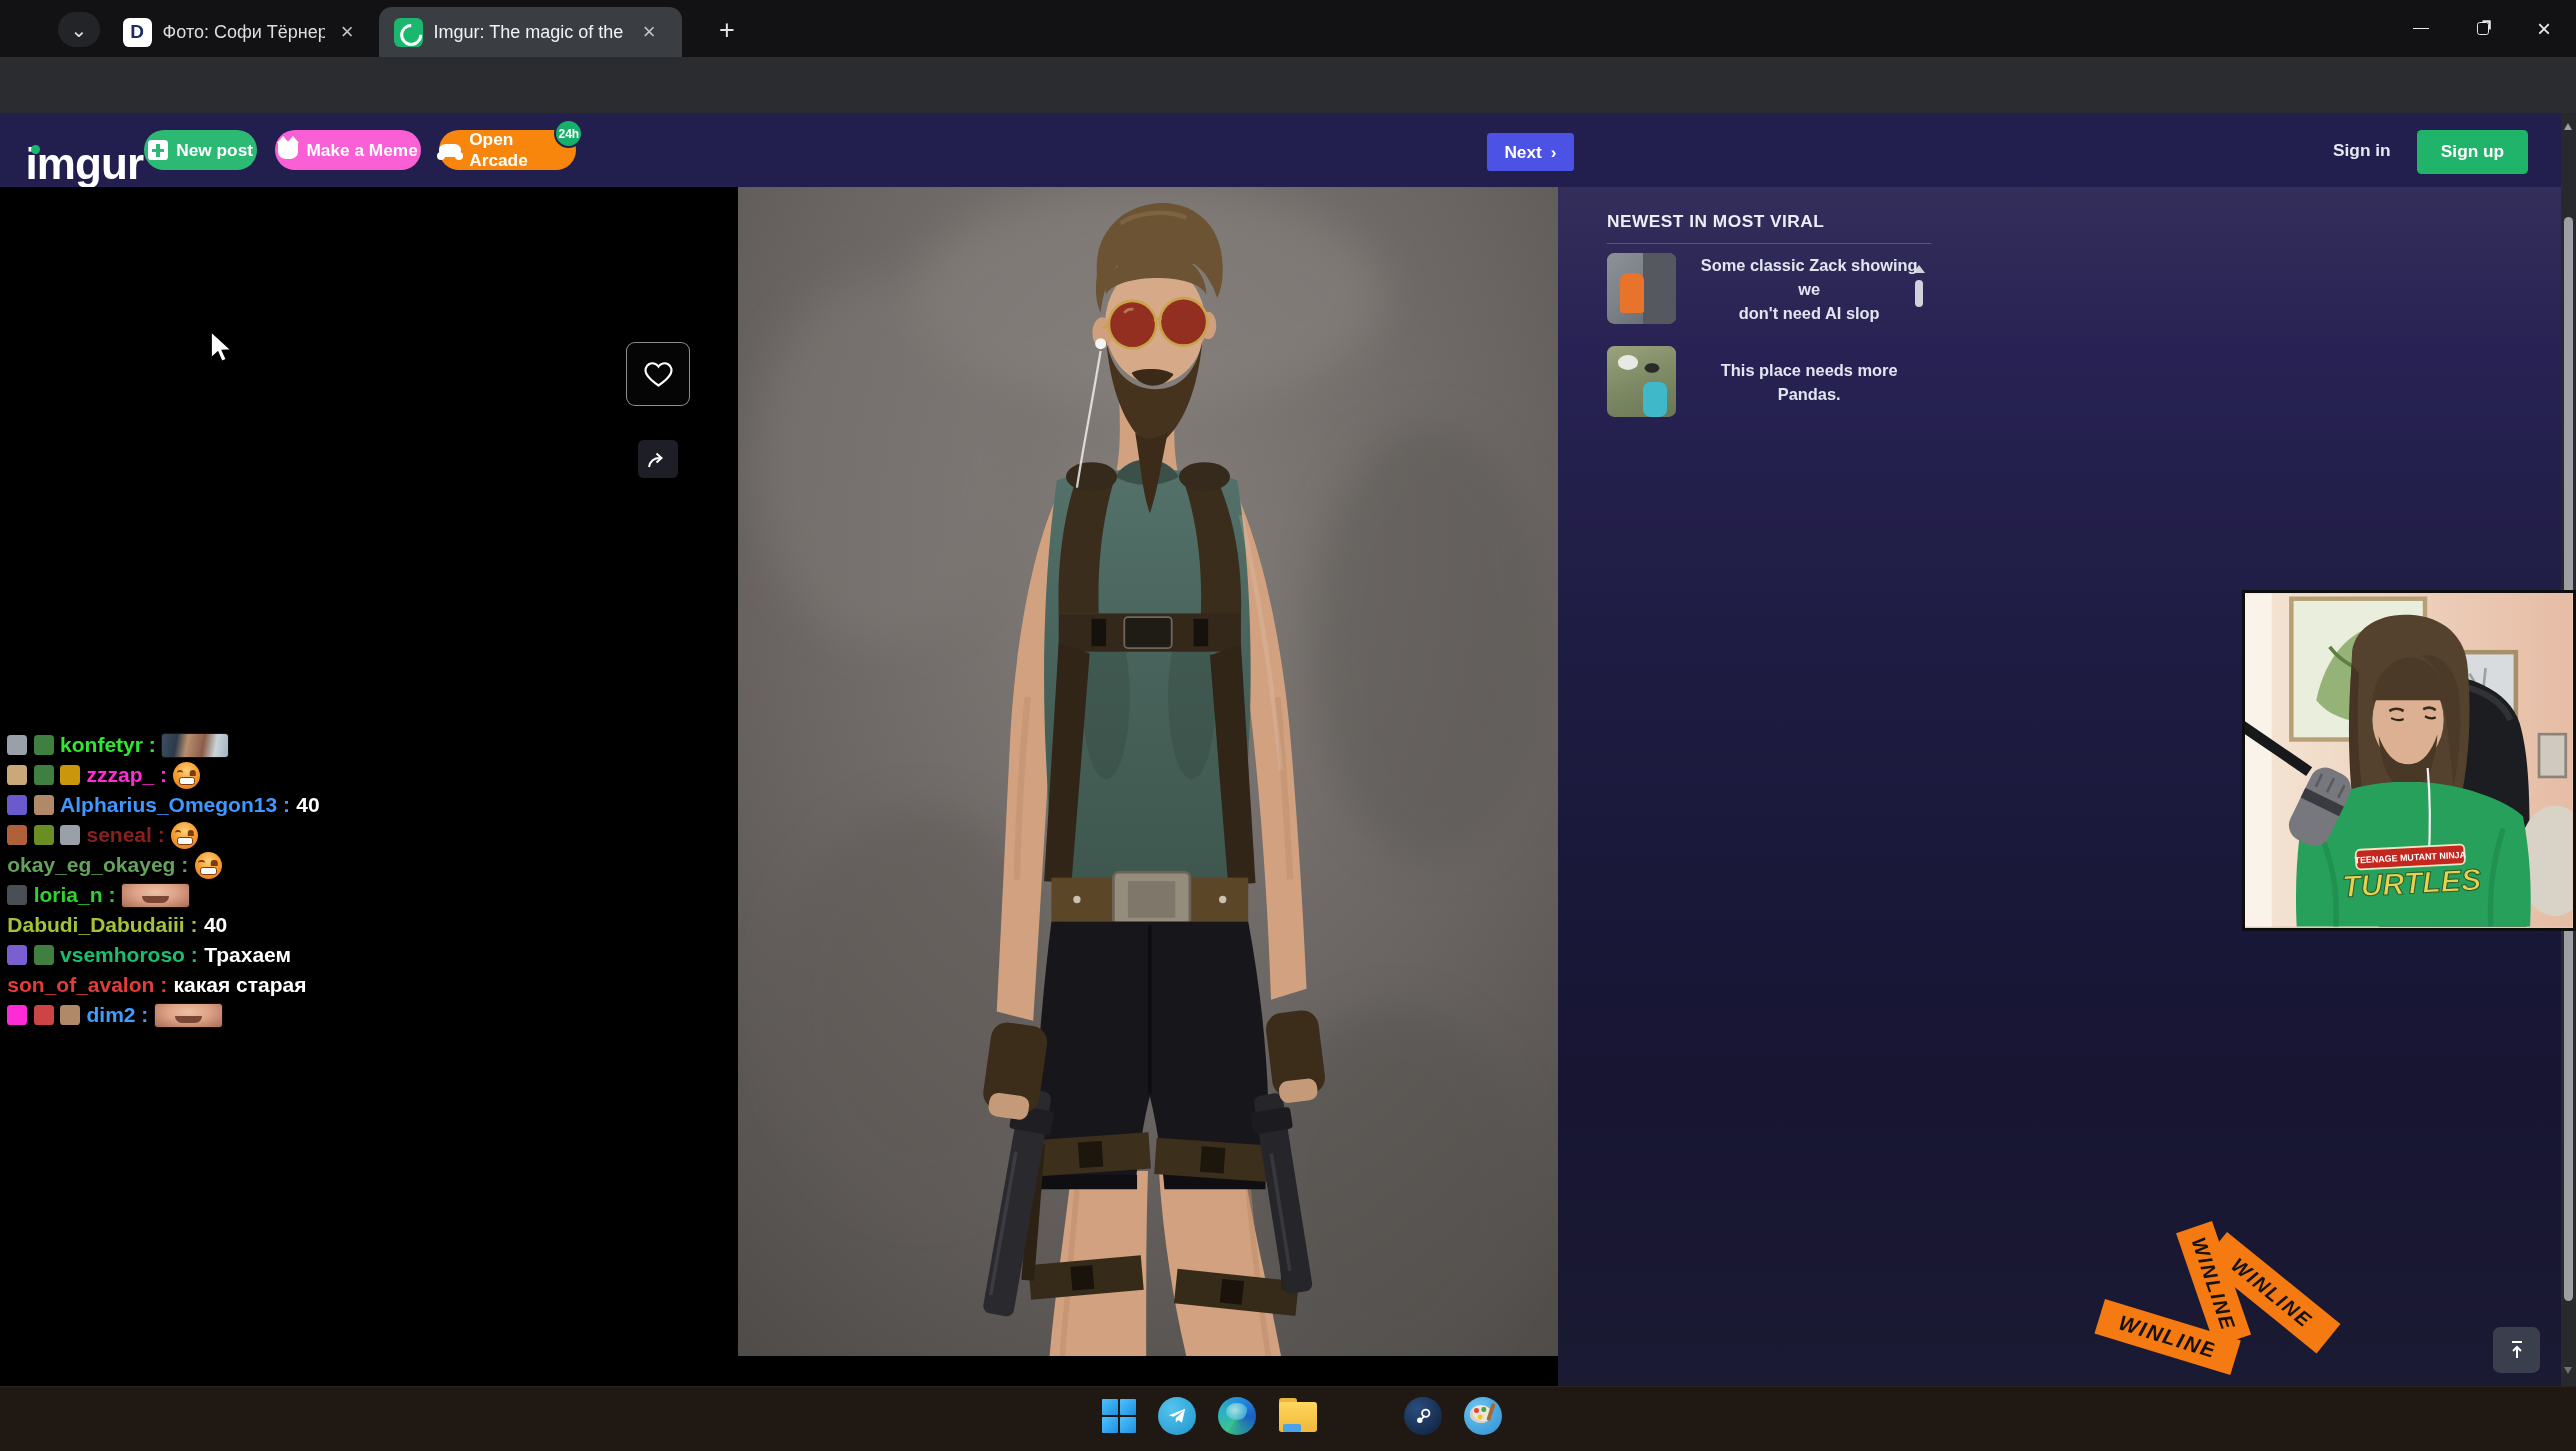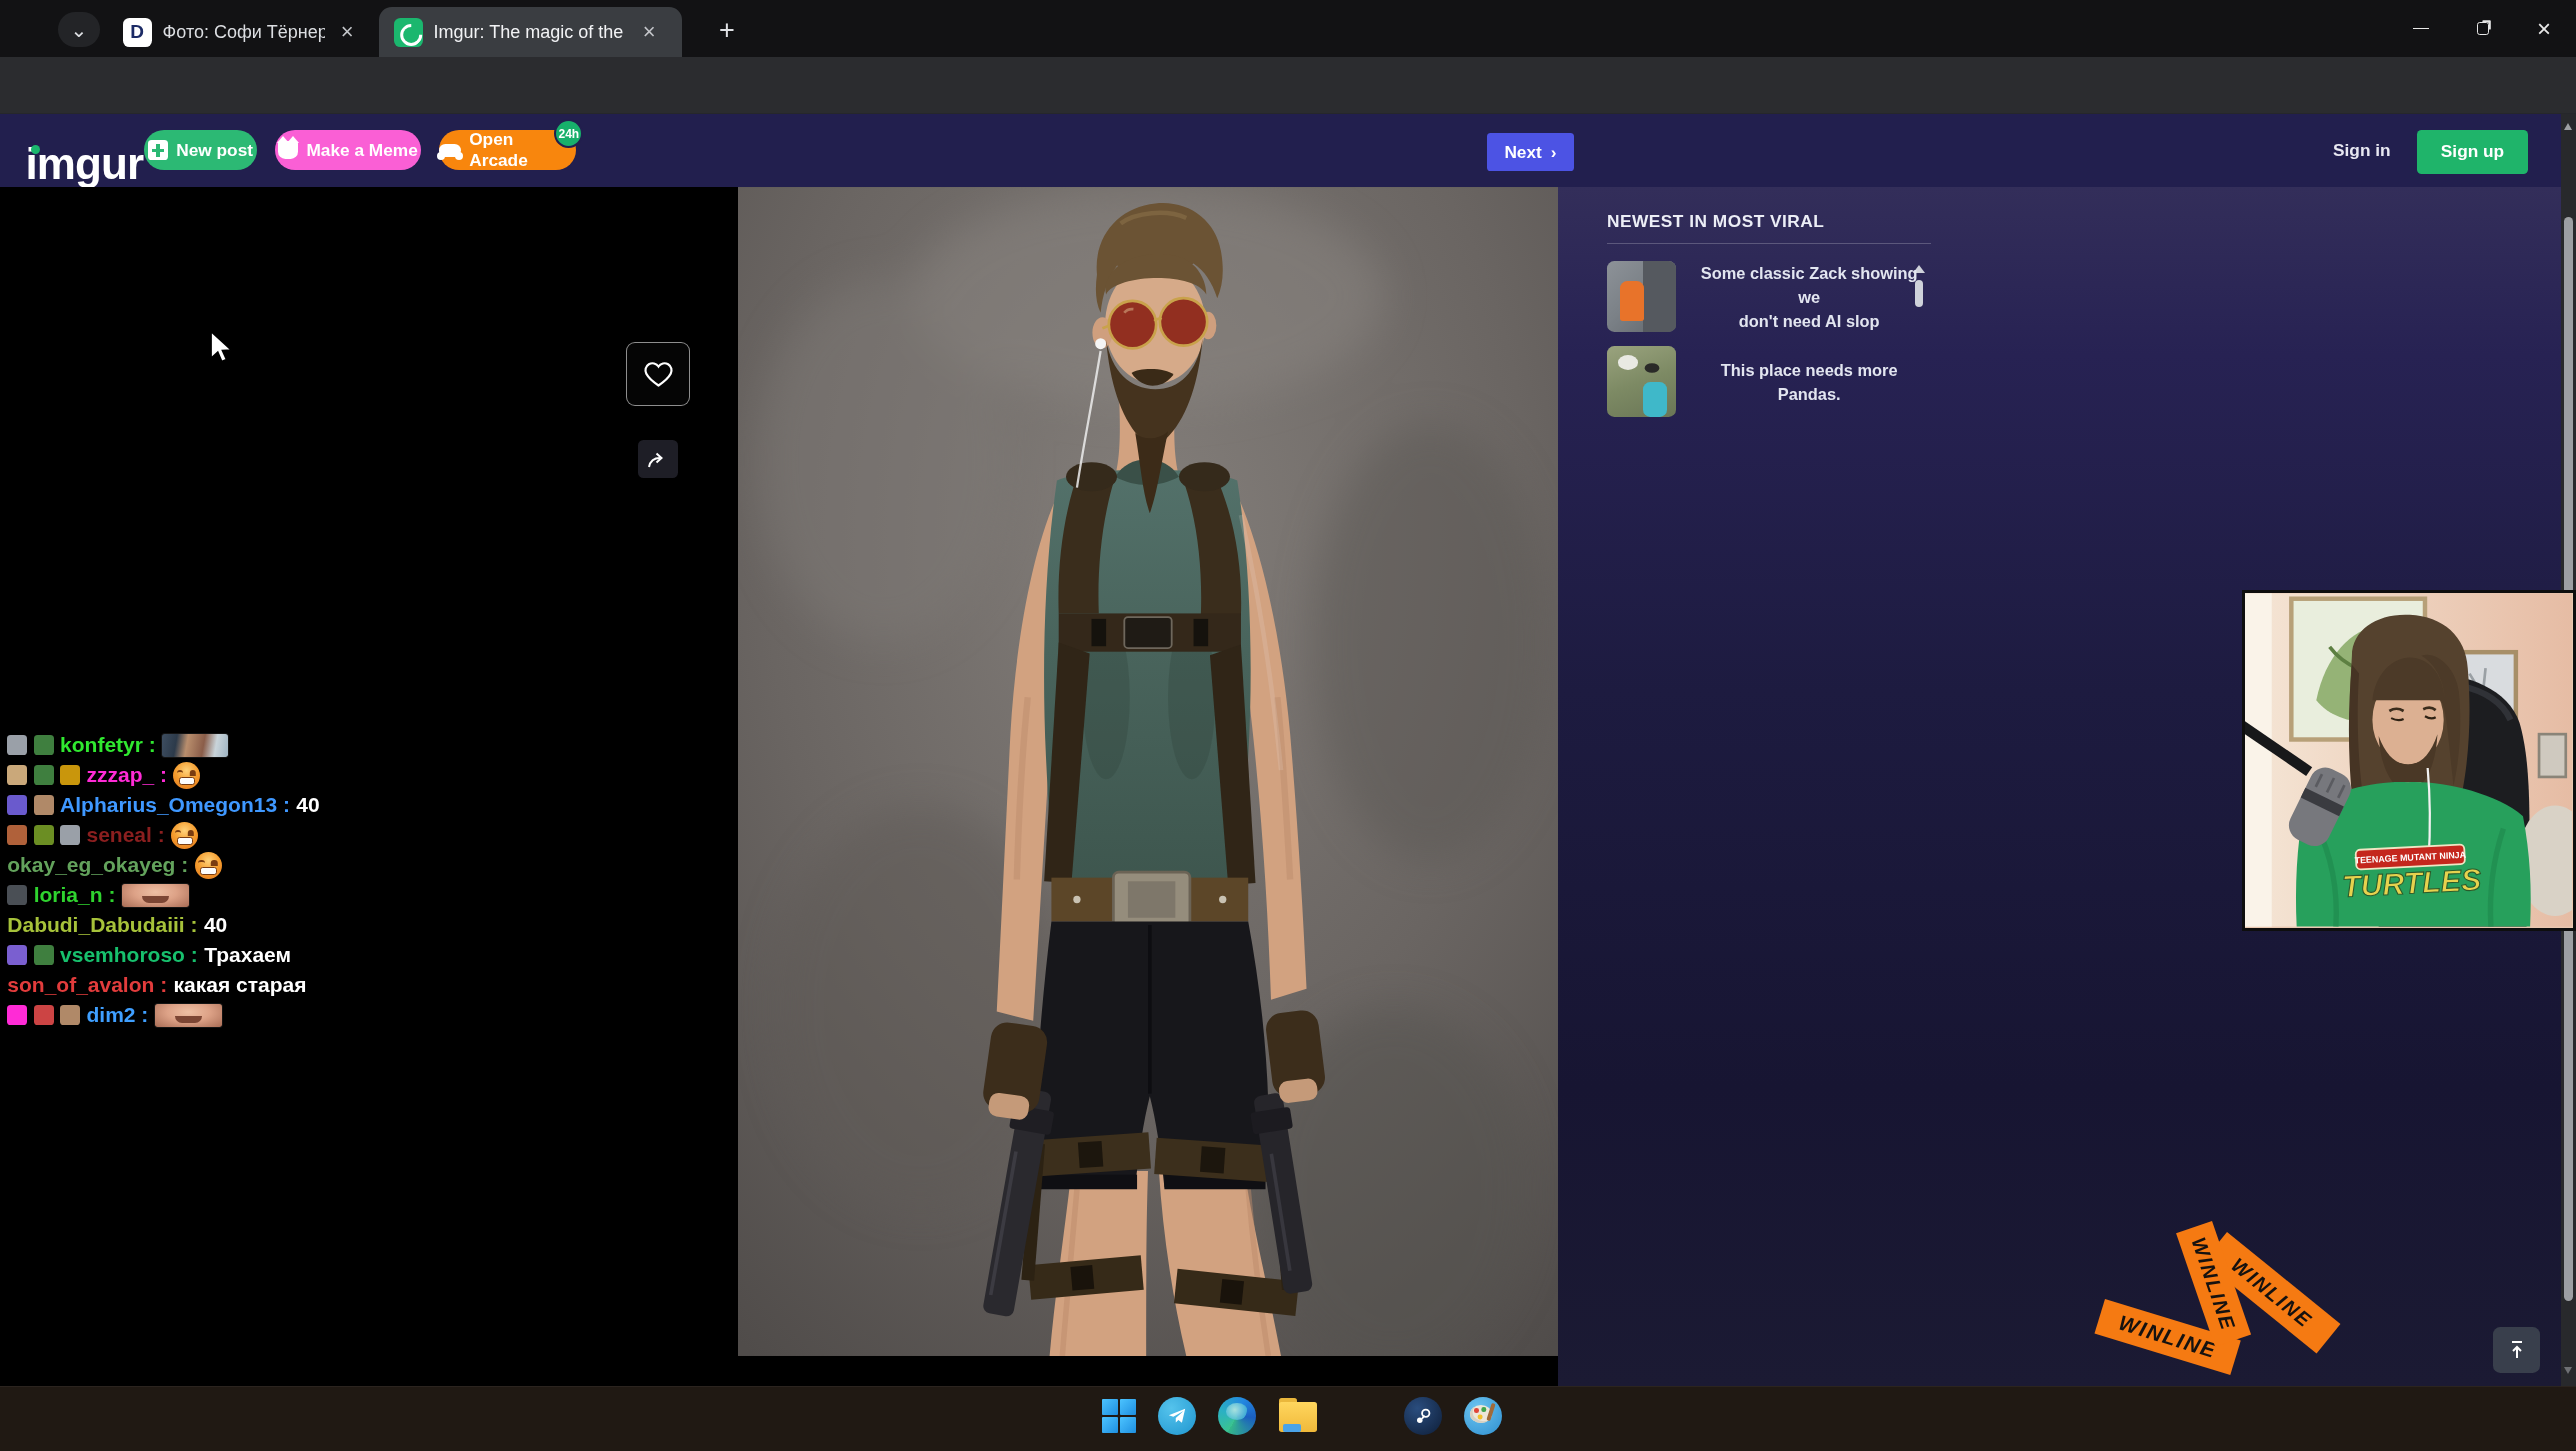--- a/index.html
+++ b/index.html
@@ -377,21 +377,21 @@
           <path d="M10.5 5.5 L15.5 10 L10.5 14.5" fill="none" stroke="#fff" stroke-width="2"></path>
         </svg>
     </div>
 
     <div class="sb-title">NEWEST IN MOST VIRAL</div>
     <div class="sb-divider"></div>
     <div class="sb-mini-scroll">
       <div class="sb-mini-up"></div>
       <div class="sb-mini-thumb"></div>
     </div>
-    <div class="sb-item" style="top:74px">
+    <div class="sb-item" style="top:66px">
       <div class="sb-thumb thumb-zack"></div>
       <div class="sb-text">
           <div>Some classic Zack showing we</div>
           <div>don't need AI slop</div>
         </div>
     </div>
     <div class="sb-item" style="top:159px">
       <div class="sb-thumb thumb-panda"></div>
       <div class="sb-text">This place needs more Pandas.</div>
     </div>

